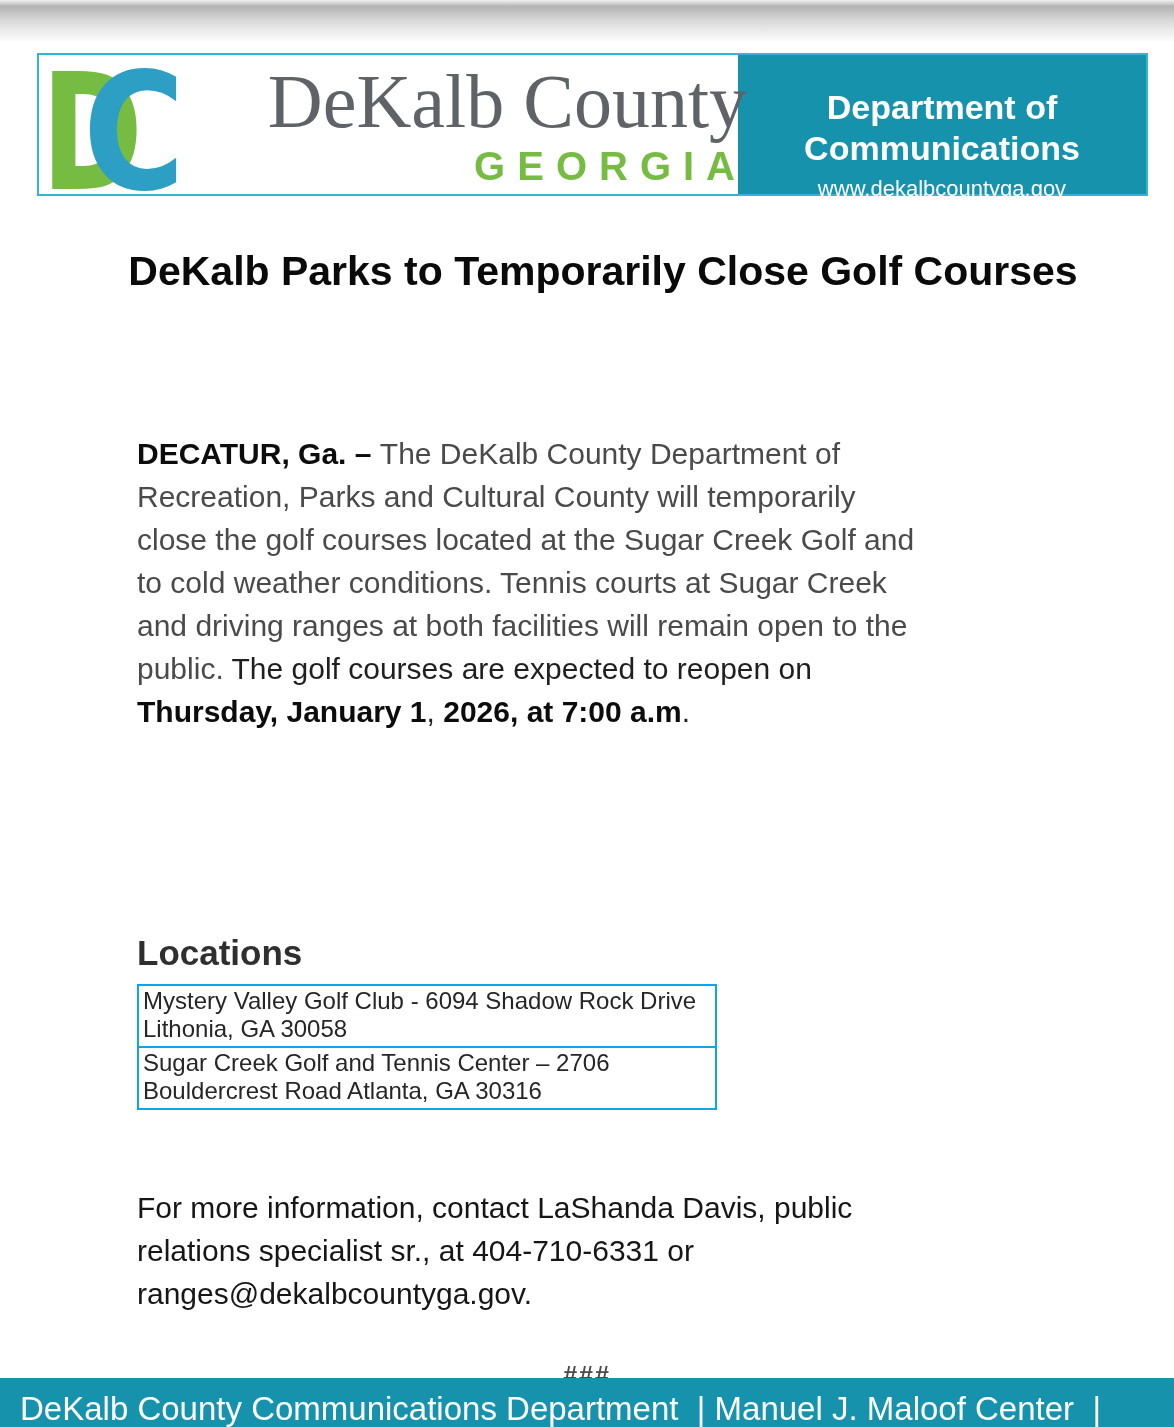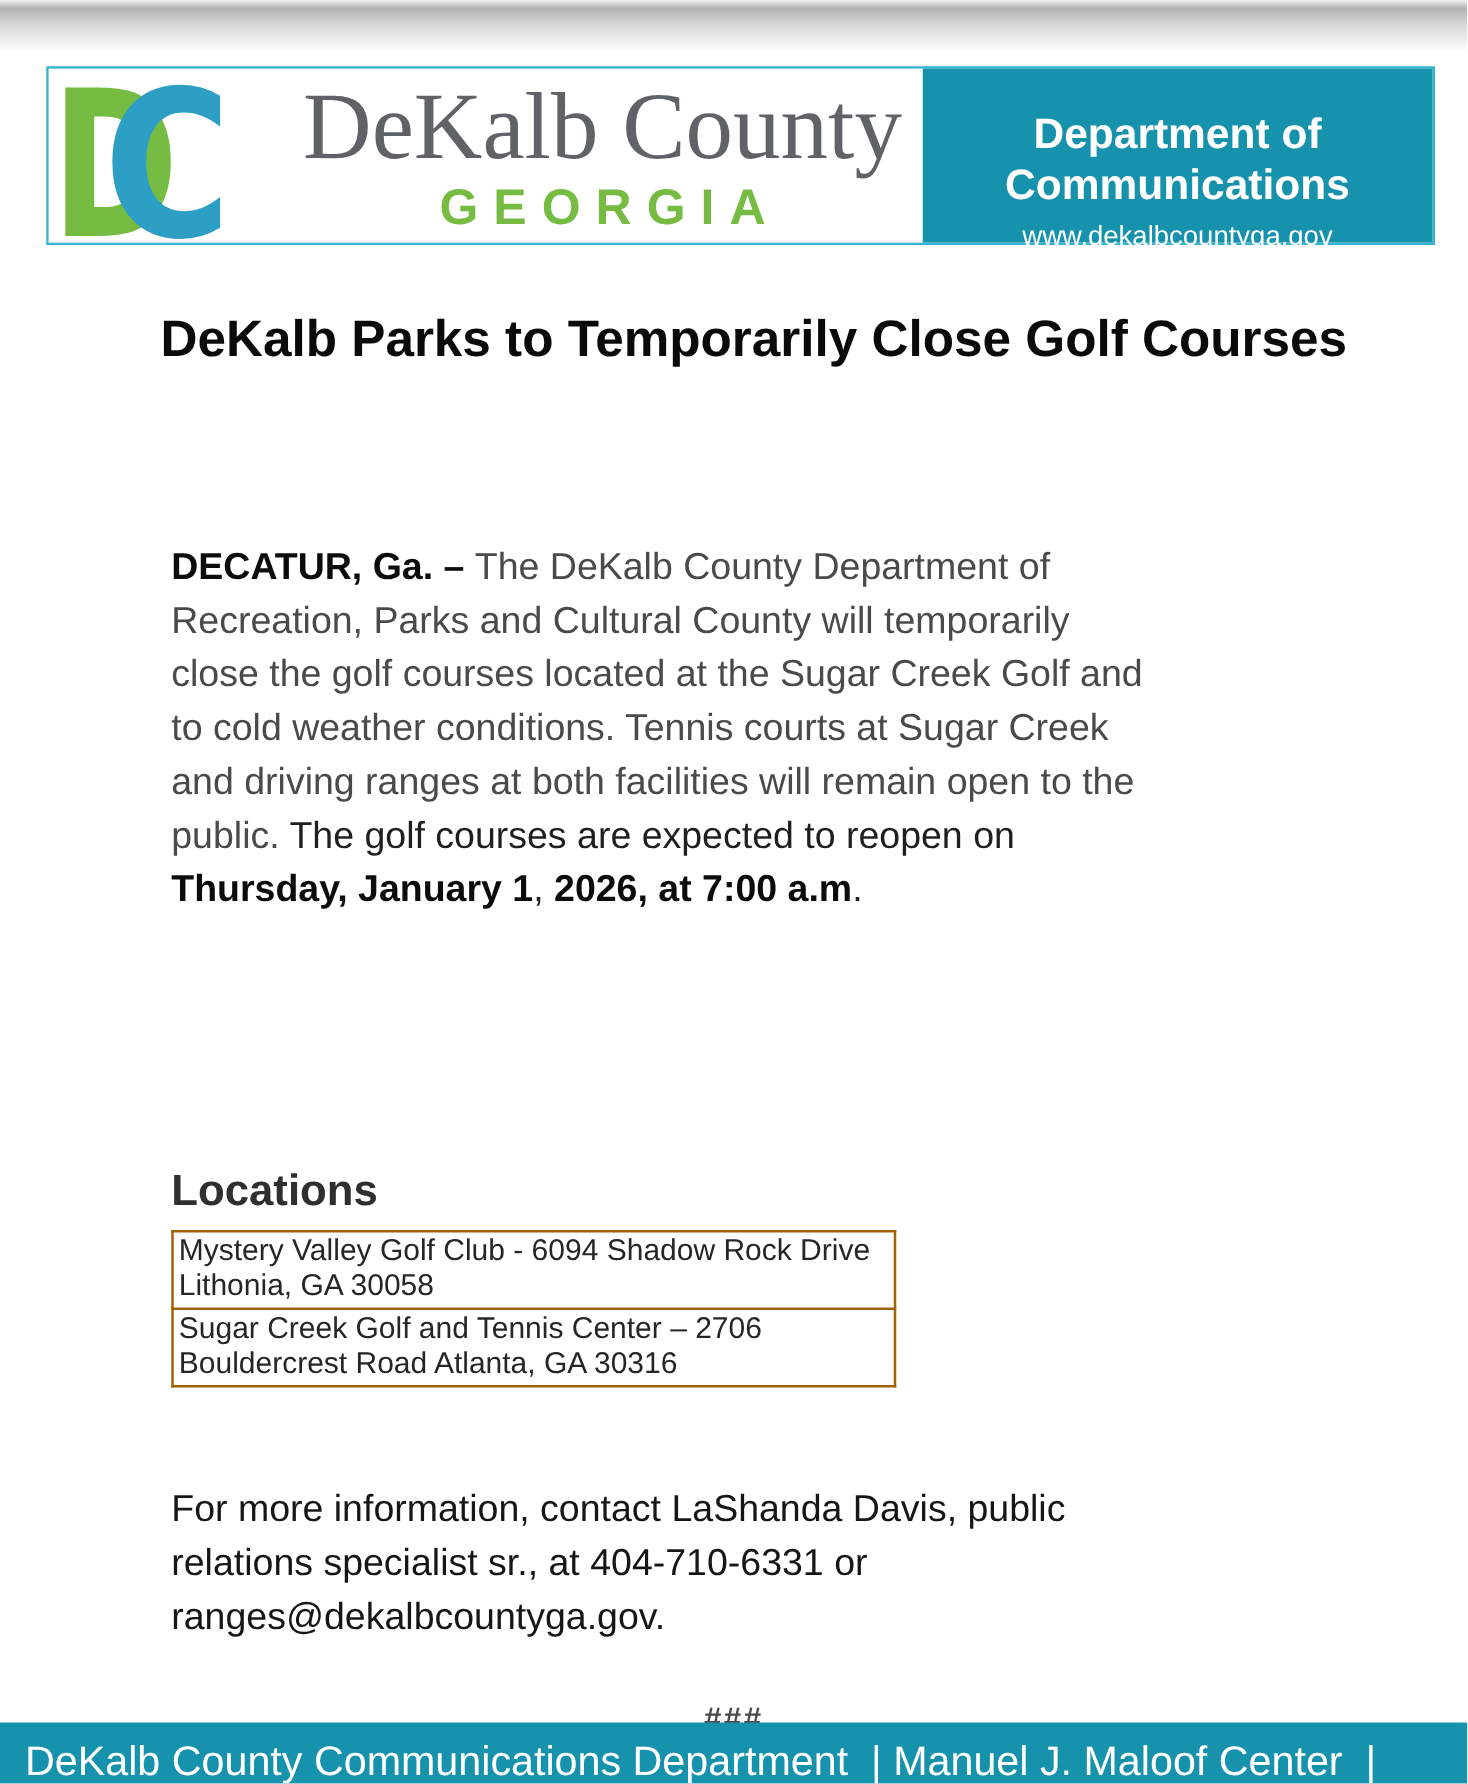--- a/index.html
+++ b/index.html
@@ -8,21 +8,21 @@
 
   
   .top-shadow{position:absolute;left:0;top:0;width:1174px;height:46px;
     background:linear-gradient(to bottom,#f2f2f2 0%,#b3b3b3 14%,#d9d9d9 45%,#ffffff 92%);}
 
   
   .header-box{position:absolute;left:37px;top:53px;width:1111px;height:143px;
     border:2px solid #35b4d1;box-sizing:border-box;background:#ffffff;display:flex;}
   .logo-area{position:relative;flex:1;background:#ffffff;}
   .logo-mark{position:absolute;left:2px;top:12px;}
-  .logo-textblock{position:absolute;left:178px;top:6px;width:530px;text-align:center;}
+  .logo-textblock{position:absolute;left:178px;top:6px;width:530px;text-align:right;}
   .logo-county{font-family:"Liberation Serif",serif;font-size:76px;line-height:80px;
     color:#5f6368;white-space:nowrap;}
   .logo-state{font-size:40px;font-weight:bold;color:#76bc43;letter-spacing:12px;
     padding-left:12px;line-height:42px;margin-top:4px;white-space:nowrap;}
   .dept-box{width:408px;height:100%;background:#1792ad;color:#ffffff;text-align:center;
     box-sizing:border-box;padding-top:32px;}
   .dept-line{font-size:34px;font-weight:bold;line-height:41px;}
   .dept-url{font-size:22px;line-height:26px;margin-top:7px;}
 
   
@@ -31,21 +31,21 @@
 
   
   .body-par{position:absolute;left:137px;top:432px;width:930px;font-size:30px;line-height:43px;}
   .seg-b{font-weight:bold;color:#0c0c0c;}
   .seg-g{color:#4a4a4a;}
   .seg-d{color:#1f1f1f;}
 
   
   .loc-heading{position:absolute;left:137px;top:933px;font-size:35px;font-weight:bold;color:#2f2f2f;}
   .loc-table{position:absolute;left:137px;top:984px;width:580px;border-collapse:collapse;}
-  .loc-table td{border:2px solid #a16207;font-size:24px;line-height:28px;color:#262626;
+  .loc-table td{border:2px solid #0ea5e9;font-size:24px;line-height:28px;color:#262626;
     padding:1px 6px 3px 4px;}
 
   
   .contact-par{position:absolute;left:137px;top:1186px;width:930px;font-size:30px;
     line-height:43px;color:#161616;}
 
   
   .end-marker{position:absolute;left:50%;transform:translateX(-50%);top:1361px;
     font-size:25px;font-weight:bold;color:#4a4a4a;z-index:1;letter-spacing:2px;}
   .footer-bar{position:absolute;left:0;top:1378px;width:1174px;height:49px;

